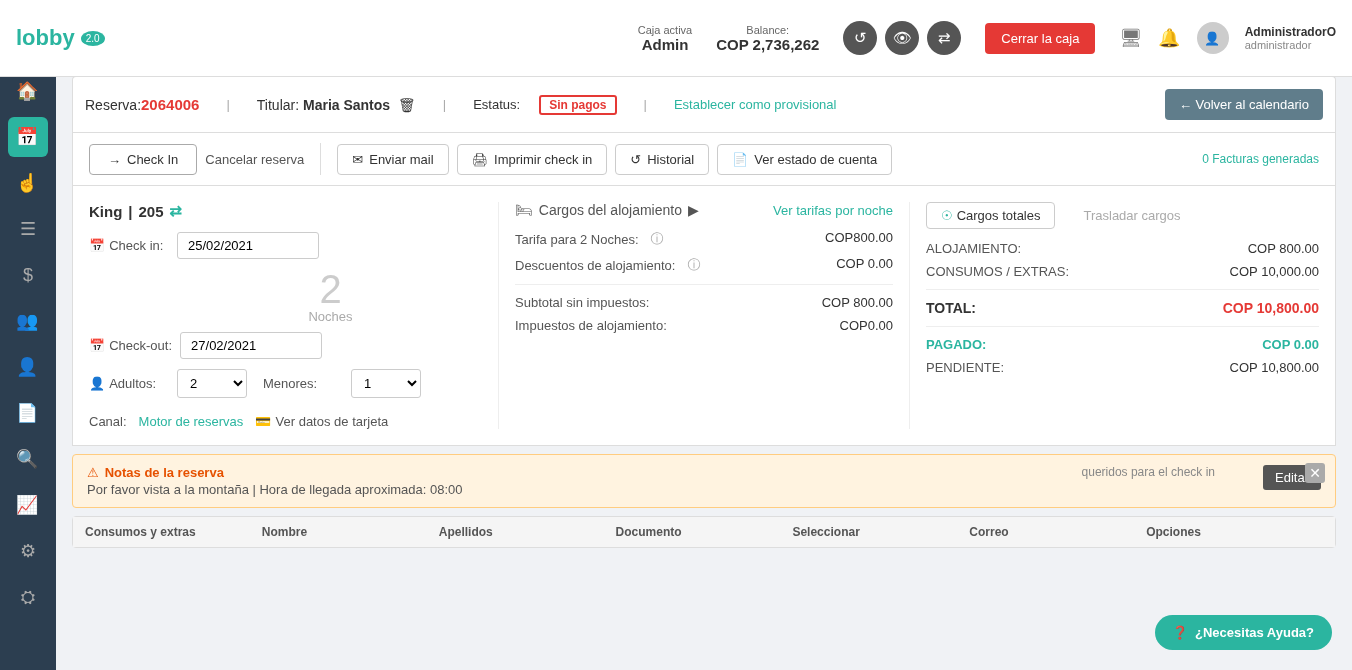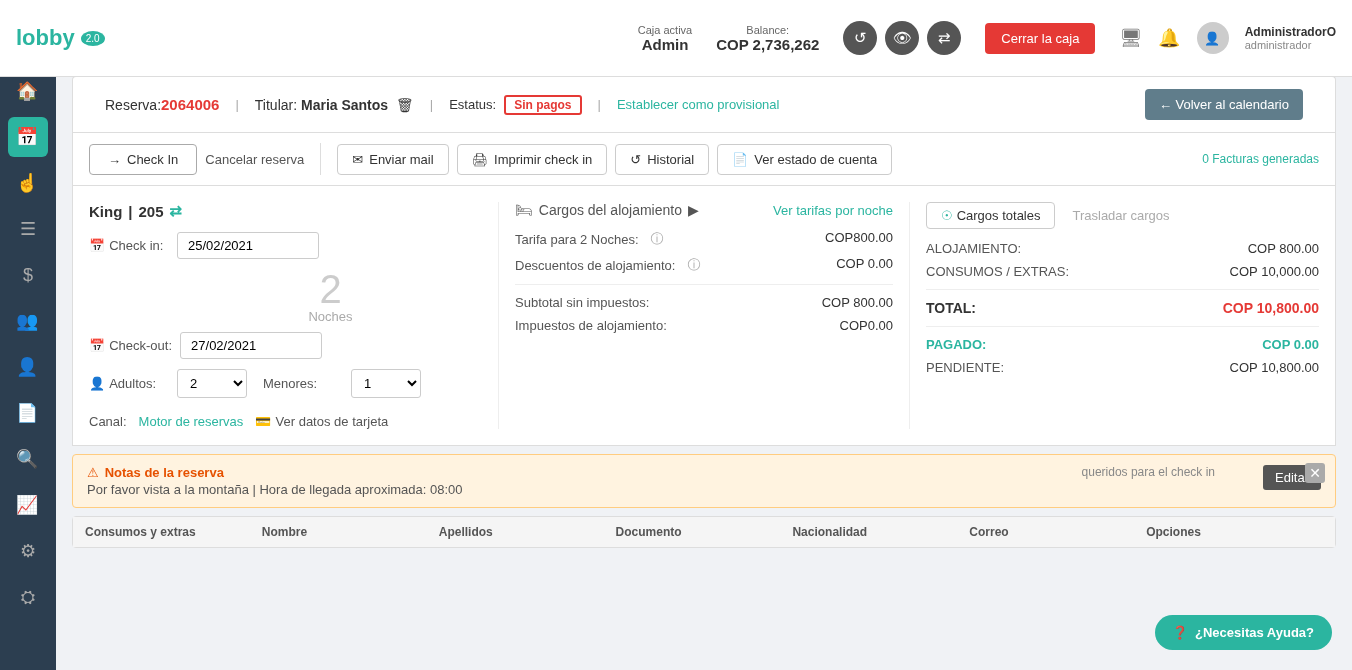--- a/index.html
+++ b/index.html
@@ -51,23 +51,23 @@
     .sidebar-icon.active { background: #2bb5a0; color: #fff; }
 
     
     .main {
       margin-top: 60px; margin-left: 56px; padding: 16px;
     }
 
     
     .reservation-header {
       display: flex; align-items: center; background: #fff;
-      padding: 12px 32px; border-radius: 4px 4px 0 0;
+      padding: 12px 12px; border-radius: 4px 4px 0 0;
       border: 1px solid #ddd; border-bottom: none;
-      flex-wrap: wrap; gap: 8px;
+      flex-wrap: wrap; gap: 19px;
     }
     .reservation-header .res-label { font-size: 14px; color: #333; }
     .res-id { color: #e53935; font-weight: bold; font-size: 15px; }
     .res-sep { color: #aaa; margin: 0 8px; }
     .res-titular { font-size: 14px; }
     .res-titular strong { color: #333; }
     .status-badge {
       border: 2px solid #e53935; color: #e53935; border-radius: 3px;
       padding: 1px 8px; font-size: 12px; font-weight: bold;
     }
@@ -152,21 +152,21 @@
     .bottom-btns { margin-top: 20px; }
 
     
     .right-panel { padding-left: 16px; border-left: 1px solid #eee; }
     .cargos-tabs { display: flex; gap: 8px; margin-bottom: 12px; align-items: center; }
     .tab-active {
       background: #fff; border: 1px solid #ccc; border-radius: 4px;
       padding: 5px 14px; font-size: 13px; cursor: pointer; display: flex; align-items: center; gap: 4px;
       color: #333;
     }
-    .tab-inactive { font-size: 13px; color: #aaa; cursor: pointer; margin-left: 9px; }
+    .tab-inactive { font-size: 13px; color: #aaa; cursor: pointer; margin-left: 20px; }
     .totals-row { display: flex; justify-content: space-between; margin-bottom: 8px; font-size: 13px; }
     .totals-label { color: #555; font-weight: 500; }
     .totals-value { color: #333; font-weight: 500; }
     .totals-total { font-weight: bold; color: #333; font-size: 14px; }
     .totals-total-val { font-weight: bold; color: #e53935; font-size: 14px; }
     .totals-pagado { color: #2bb5a0; font-weight: bold; }
     .totals-pagado-val { color: #2bb5a0; font-weight: bold; }
     .btn-registrar {
       width: 100%; background: #43a047; color: #fff; border: none;
       border-radius: 4px; padding: 12px; cursor: pointer; font-size: 14px;
@@ -455,21 +455,21 @@
     <button class="notes-close">✕</button>
     <span style="position:absolute;right:120px;top:10px;font-size:12px;color:#888;">queridos para el check in</span>
   </div>
 
   <div class="tabs-section">
     <div class="table-header">
       <div>Consumos y extras</div>
       <div>Nombre</div>
       <div>Apellidos</div>
       <div>Documento</div>
-      <div>Nacionalidad</div>
+      <div>Seleccionar</div>
       <div>Correo</div>
       <div>Opciones</div>
     </div>
   </div>
 
 </div>
 
 <button class="help-btn">
   <span>❓</span>
   <span>¿Necesitas Ayuda?</span>

